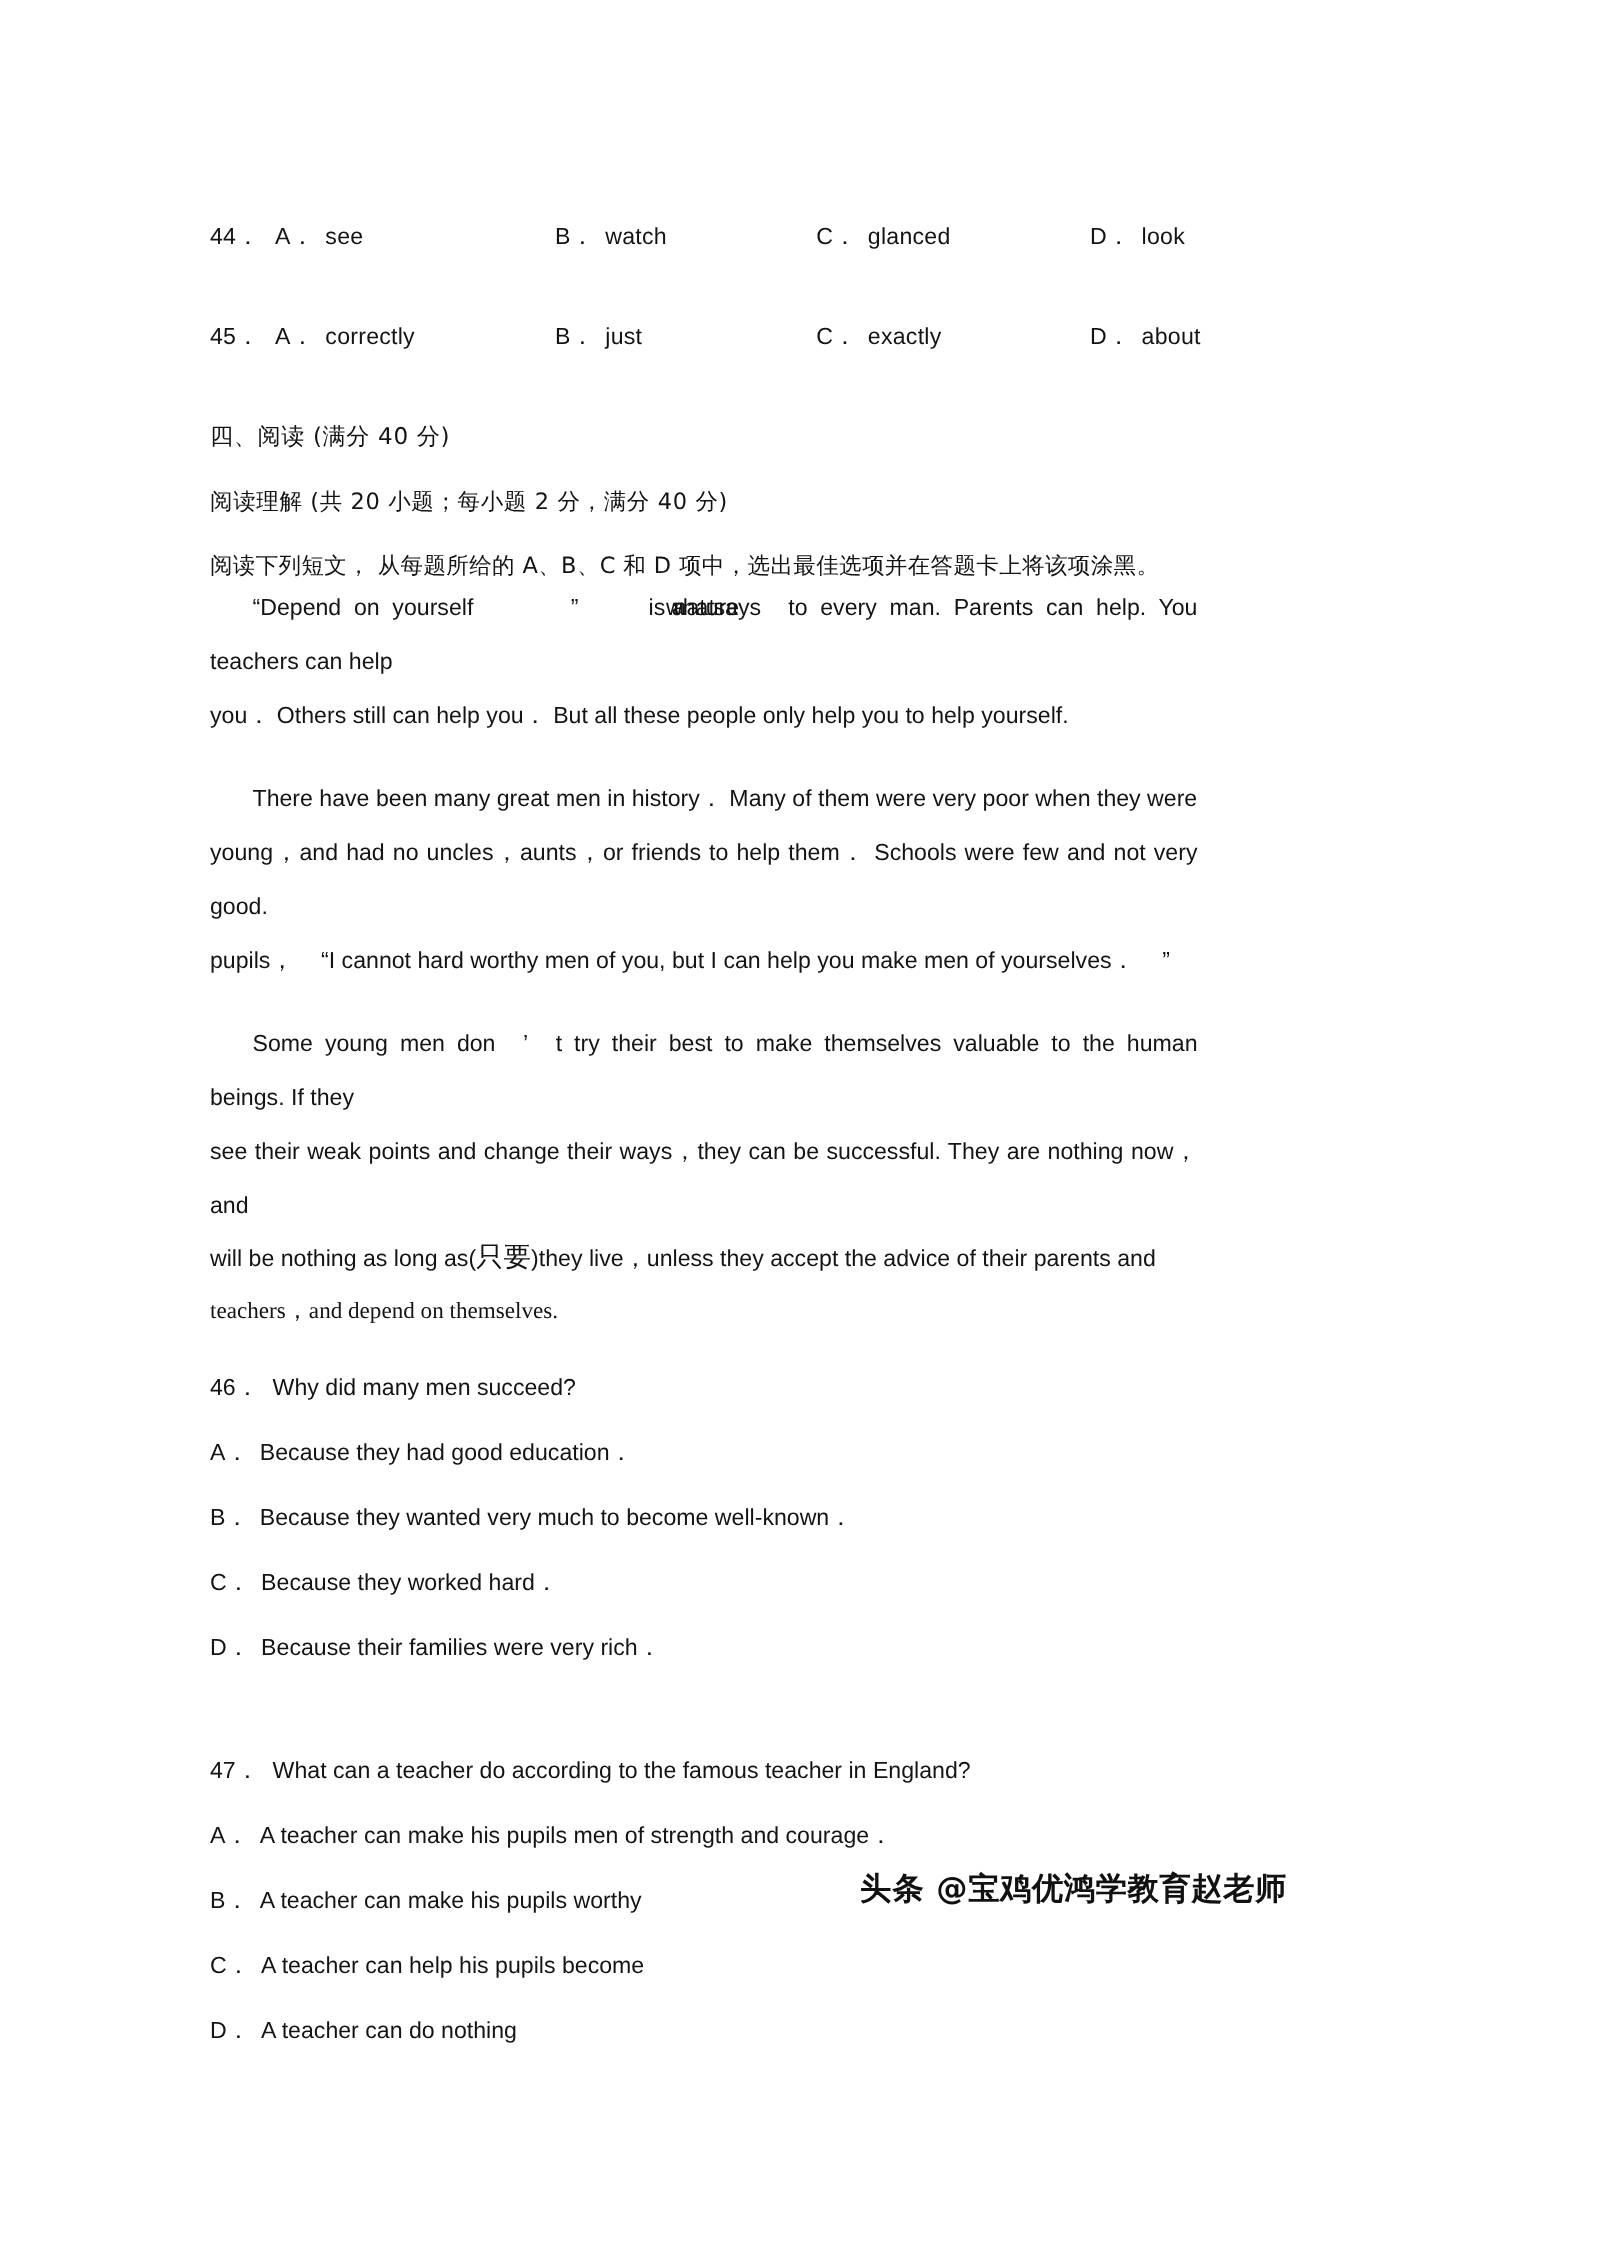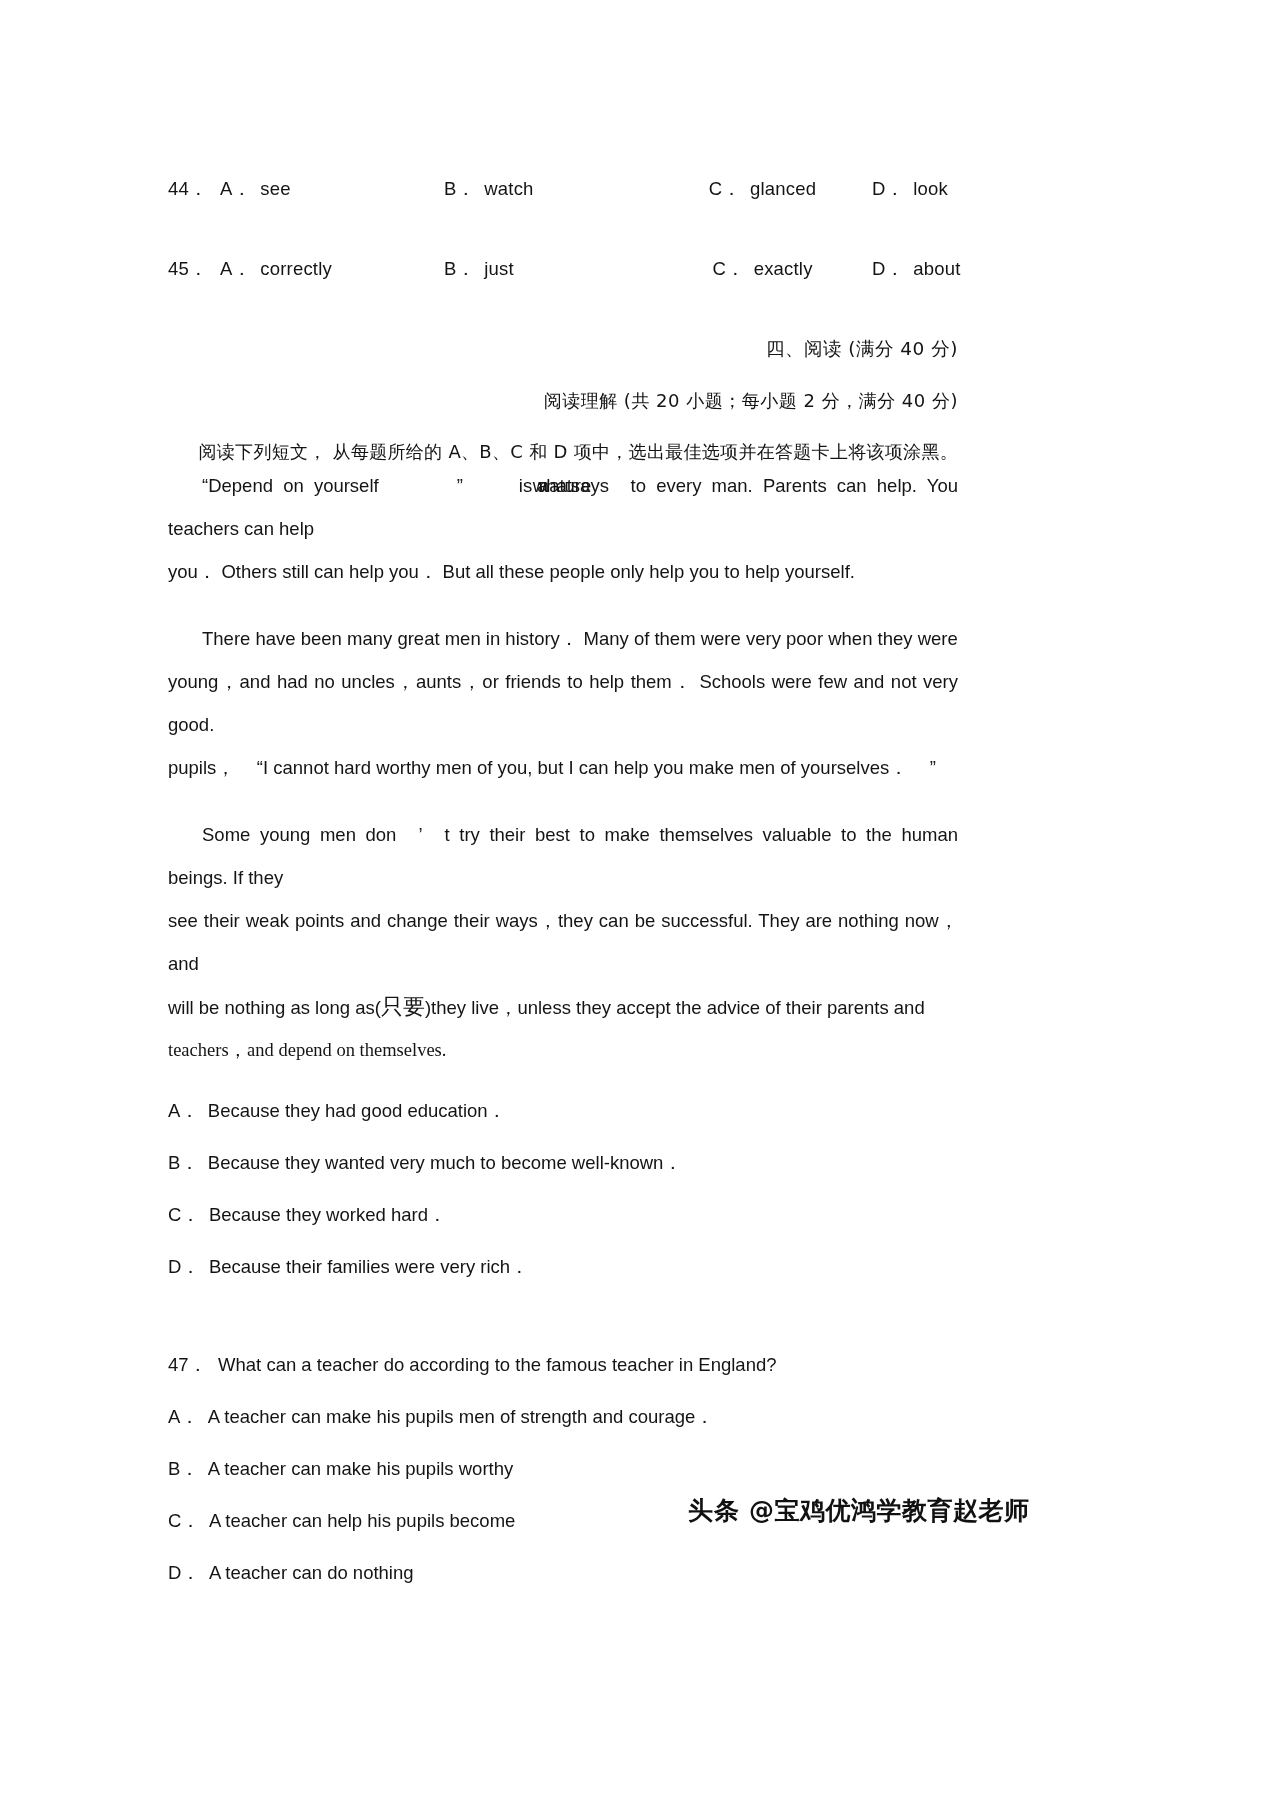--- a/index.html
+++ b/index.html
@@ -40,30 +40,29 @@
   }
   .opt-row .qnum {
     width: 52px;
     flex: 0 0 52px;
   }
   .opt-row .opt {
     flex: 0 0 auto;
   }
   .opt-row .opt.a { width: 224px; }
   .opt-row .opt.b { width: 209px; }
-  .opt-row .opt.c { width: 219px; text-align: center; }
+  .opt-row .opt.c { width: 219px; }
   .opt-row .opt.d { width: auto; }
   .opt-letter { margin-right: 9px; }
 
   
   .cjk {
     font-family: "DejaVu Sans", "Liberation Sans", sans-serif;
     font-size: 18px;
     letter-spacing: 0.5px;
-    text-align: right;
   }
   .section-title {
     margin-top: 8px;
     margin-bottom: 28px;
     font-size: 18.5px;
   }
   .sub-instruction {
     margin-bottom: 27px;
     font-size: 18px;
   }
@@ -197,20 +196,21 @@
       <p style="margin-top:-24px;">young，and had no uncles，aunts，or friends to help them．  Schools were few and not very good.</p>
       <p style="margin-top:-24px;"><span>pupils，</span><span class="gap-mid"></span><span>“I cannot hard worthy men of you, but I can help you make men of yourselves．</span><span class="gap-mid"></span><span>”</span></p>
 
       <p class="indent"><span>Some young men don</span><span class="gap-mid"></span><span>’</span><span class="gap-mid"></span><span>t try their best to make themselves valuable to the human beings. If they</span></p>
       <p style="margin-top:-24px;">see their weak points and change their ways，they can be successful.  They are nothing now，and</p>
       <p style="margin-top:-24px;"><span>will  be nothing  as long  as(</span><span class="cn-gloss">只要</span><span>)they  live，unless  they  accept  the  advice  of  their  parents  and</span></p>
       <p style="margin-top:-24px;font-family:Liberation Serif, serif;">teachers，and depend on themselves.</p>
     </div>
 
     <div class="question-block">
+      <p class="q-stem"><span>46．</span><span class="gap-sm"></span><span>Why did many men succeed?</span></p>
       <p class="q-choice"><span class="lbl">A．</span><span>Because they had good education．</span></p>
       <p class="q-choice"><span class="lbl">B．</span><span>Because they wanted very much to become well-known．</span></p>
       <p class="q-choice"><span class="lbl">C．</span><span>Because they worked hard．</span></p>
       <p class="q-choice"><span class="lbl">D．</span><span>Because their families were very rich．</span></p>
     </div>
 
     <div class="spacer-block"></div>
 
     <div class="question-block">
       <p class="q-stem"><span>47．</span><span class="gap-sm"></span><span>What can a teacher do according to the famous teacher in England?</span></p>

